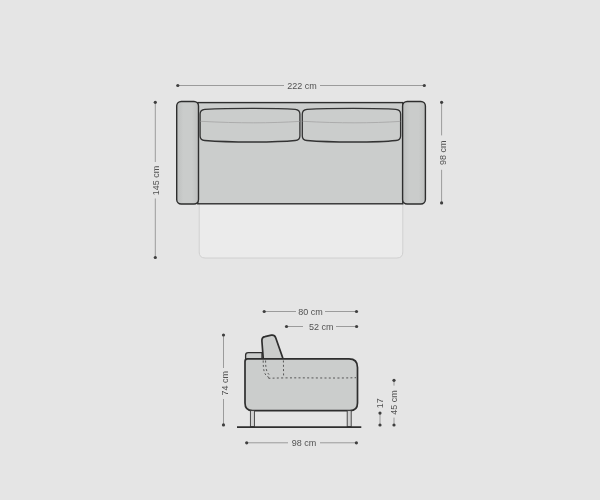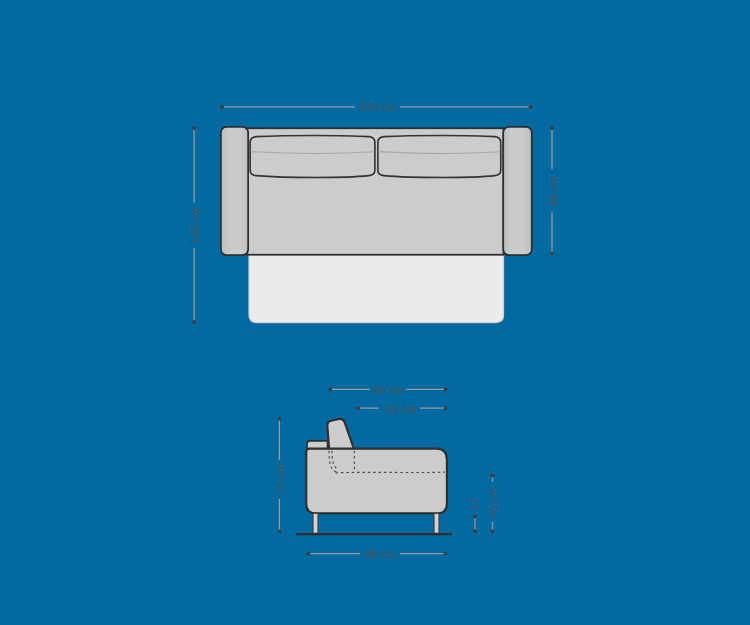--- a/index.html
+++ b/index.html
@@ -1,16 +1,16 @@
 <!DOCTYPE html>
 <html><head>
 <meta charset="utf-8">
 <style>
   html,body{margin:0;padding:0;background:#ffffff;}
-  .wrap{width:600px;height:500px;position:relative;overflow:hidden;background:#0369a1;}
+  .wrap{width:600px;height:500px;position:relative;overflow:hidden;background:#e5e5e5;}
   text{font-family:"Liberation Sans",sans-serif;font-size:9px;fill:#525252;}
 </style>
 </head>
 <body>
 <div class="wrap">
 <svg width="600" height="500" viewBox="0 0 600 500" xmlns="http://www.w3.org/2000/svg">
   <defs>
     <linearGradient id="arm" x1="0" y1="0" x2="1" y2="0">
       <stop offset="0" stop-color="#bdbfbe"></stop>
       <stop offset="0.3" stop-color="#cacccb"></stop>

